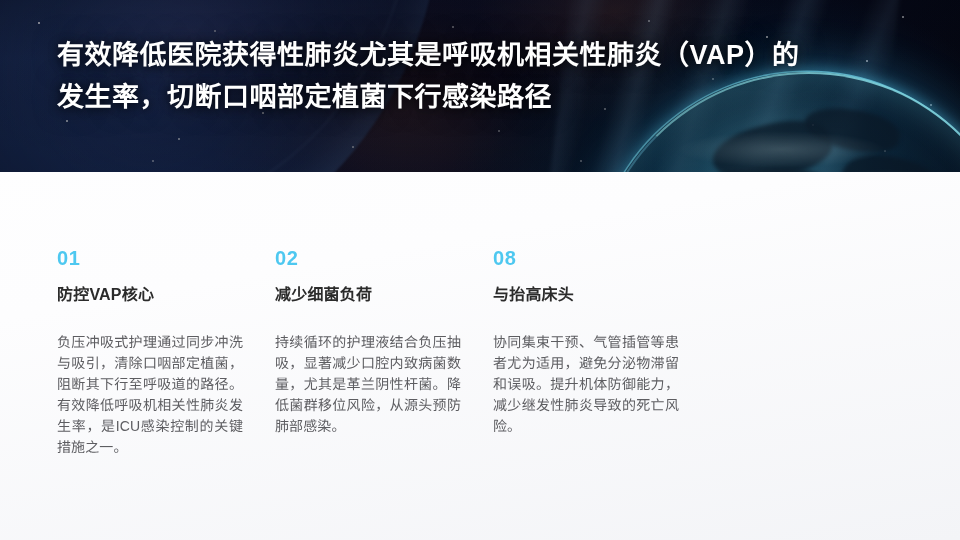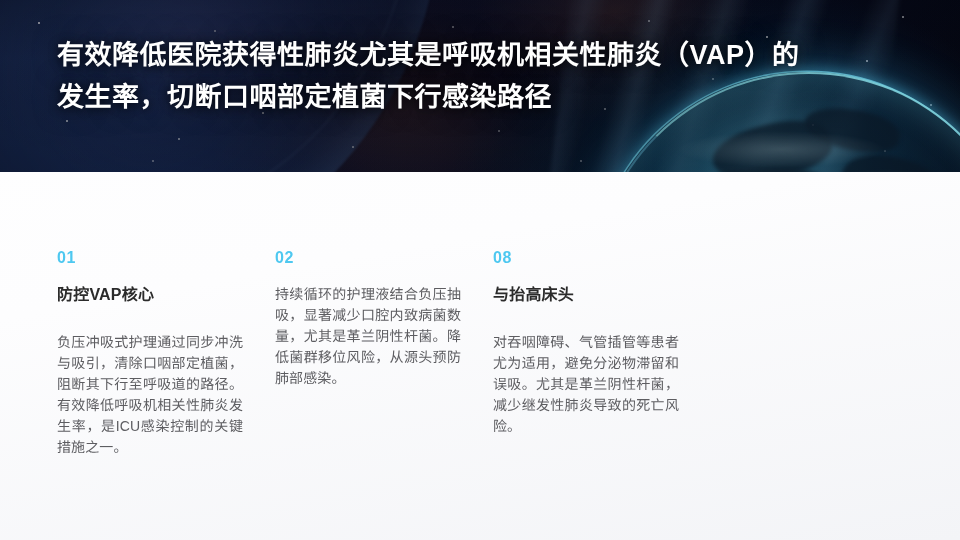--- a/index.html
+++ b/index.html
@@ -182,21 +182,21 @@
     left: 57px;
     top: 248px;
     width: 846px;
     display: flex;
     gap: 32px;
   }
   .col {
     width: 186px;
   }
   .col-num {
-    font-size: 16px;
+    font-size: 20px;
     font-weight: bold;
     line-height: 20px;
     color: #4ec8f0;
     letter-spacing: 0.6px;
     margin-bottom: 16px;
   }
   .col-head {
     font-size: 16px;
     font-weight: bold;
     line-height: 22px;
@@ -273,25 +273,26 @@
   <div class="columns">
 
     <div class="col">
       <div class="col-num">01</div>
       <div class="col-head">防控VAP核心</div>
       <div class="col-body">负压冲吸式护理通过同步冲洗与吸引，清除口咽部定植菌，阻断其下行至呼吸道的路径。有效降低呼吸机相关性肺炎发生率，是ICU感染控制的关键措施之一。</div>
     </div>
 
     <div class="col">
       <div class="col-num">02</div>
+      <div class="col-head">减少细菌负荷</div>
       <div class="col-body">持续循环的护理液结合负压抽吸，显著减少口腔内致病菌数量，尤其是革兰阴性杆菌。降低菌群移位风险，从源头预防肺部感染。</div>
     </div>
 
     <div class="col">
       <div class="col-num">08</div>
       <div class="col-head">与抬高床头</div>
-      <div class="col-body">对吞咽障碍、气管插管等患者尤为适用，避免分泌物滞留和误吸。尤其是革兰阴性杆菌，减少继发性肺炎导致的死亡风险。</div>
+      <div class="col-body">协同集束干预、气管插管等患者尤为适用，避免分泌物滞留和误吸。提升机体防御能力，减少继发性肺炎导致的死亡风险。</div>
     </div>
 
 
   </div>
 
 </div>
 
 </body></html>

